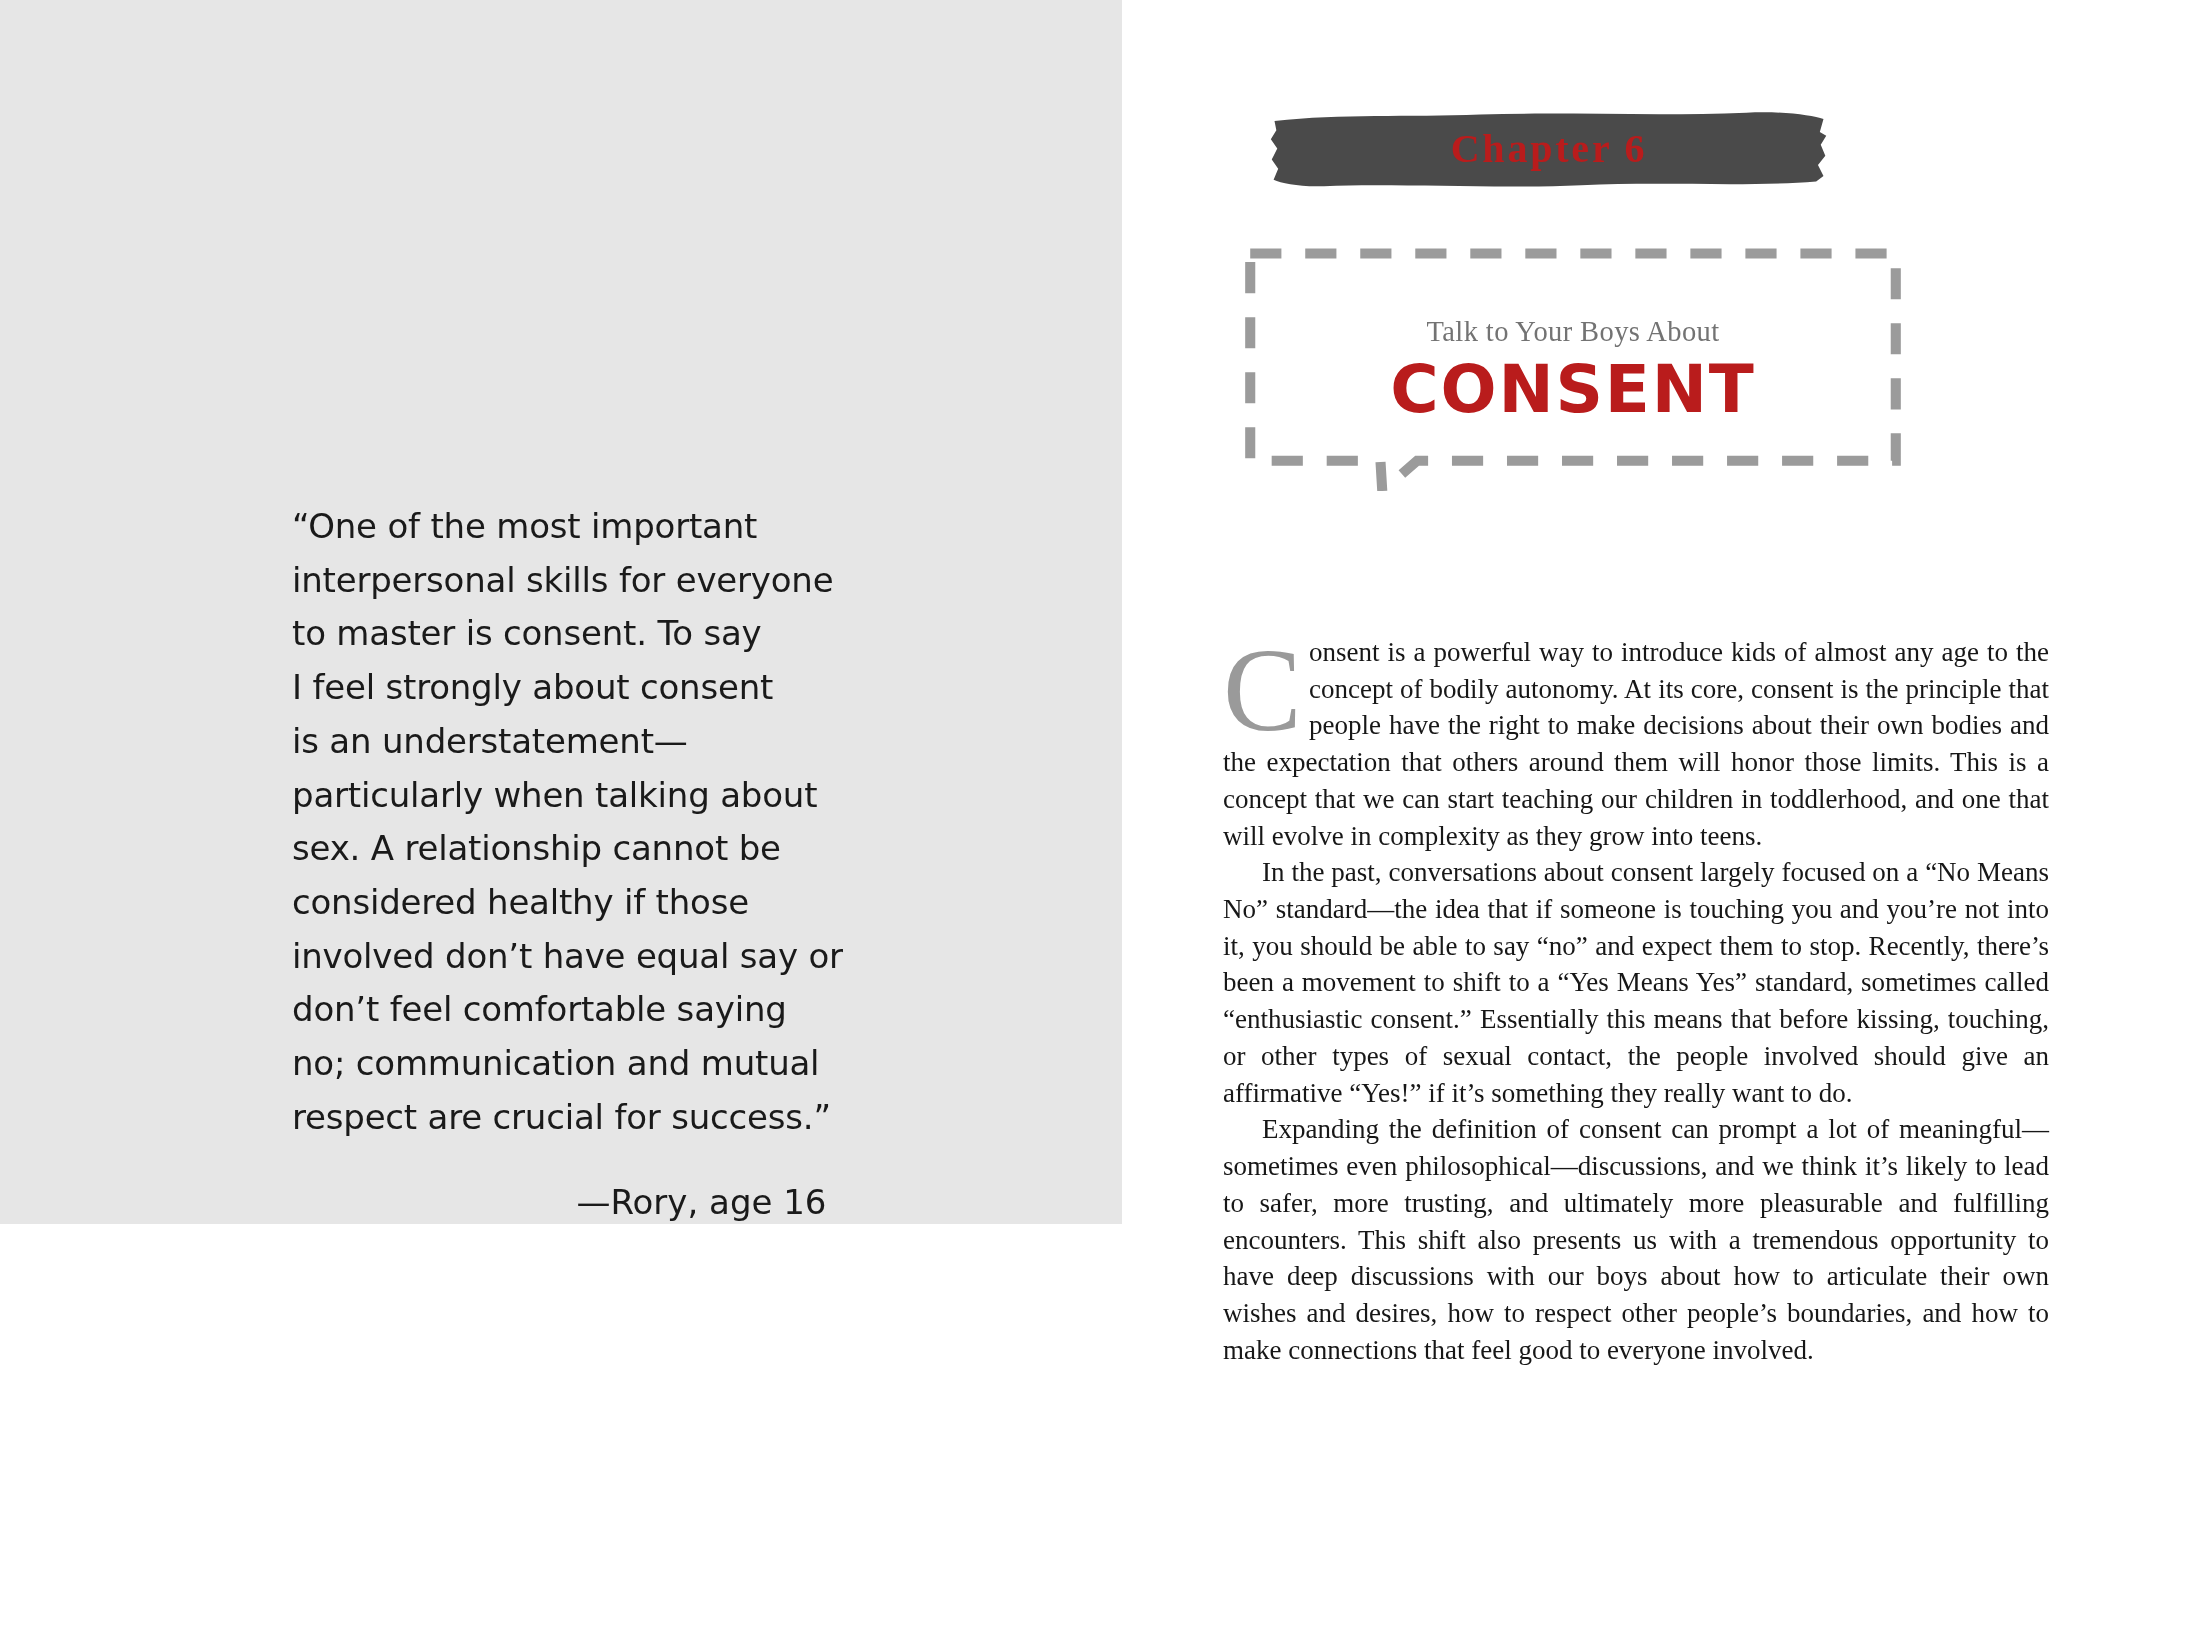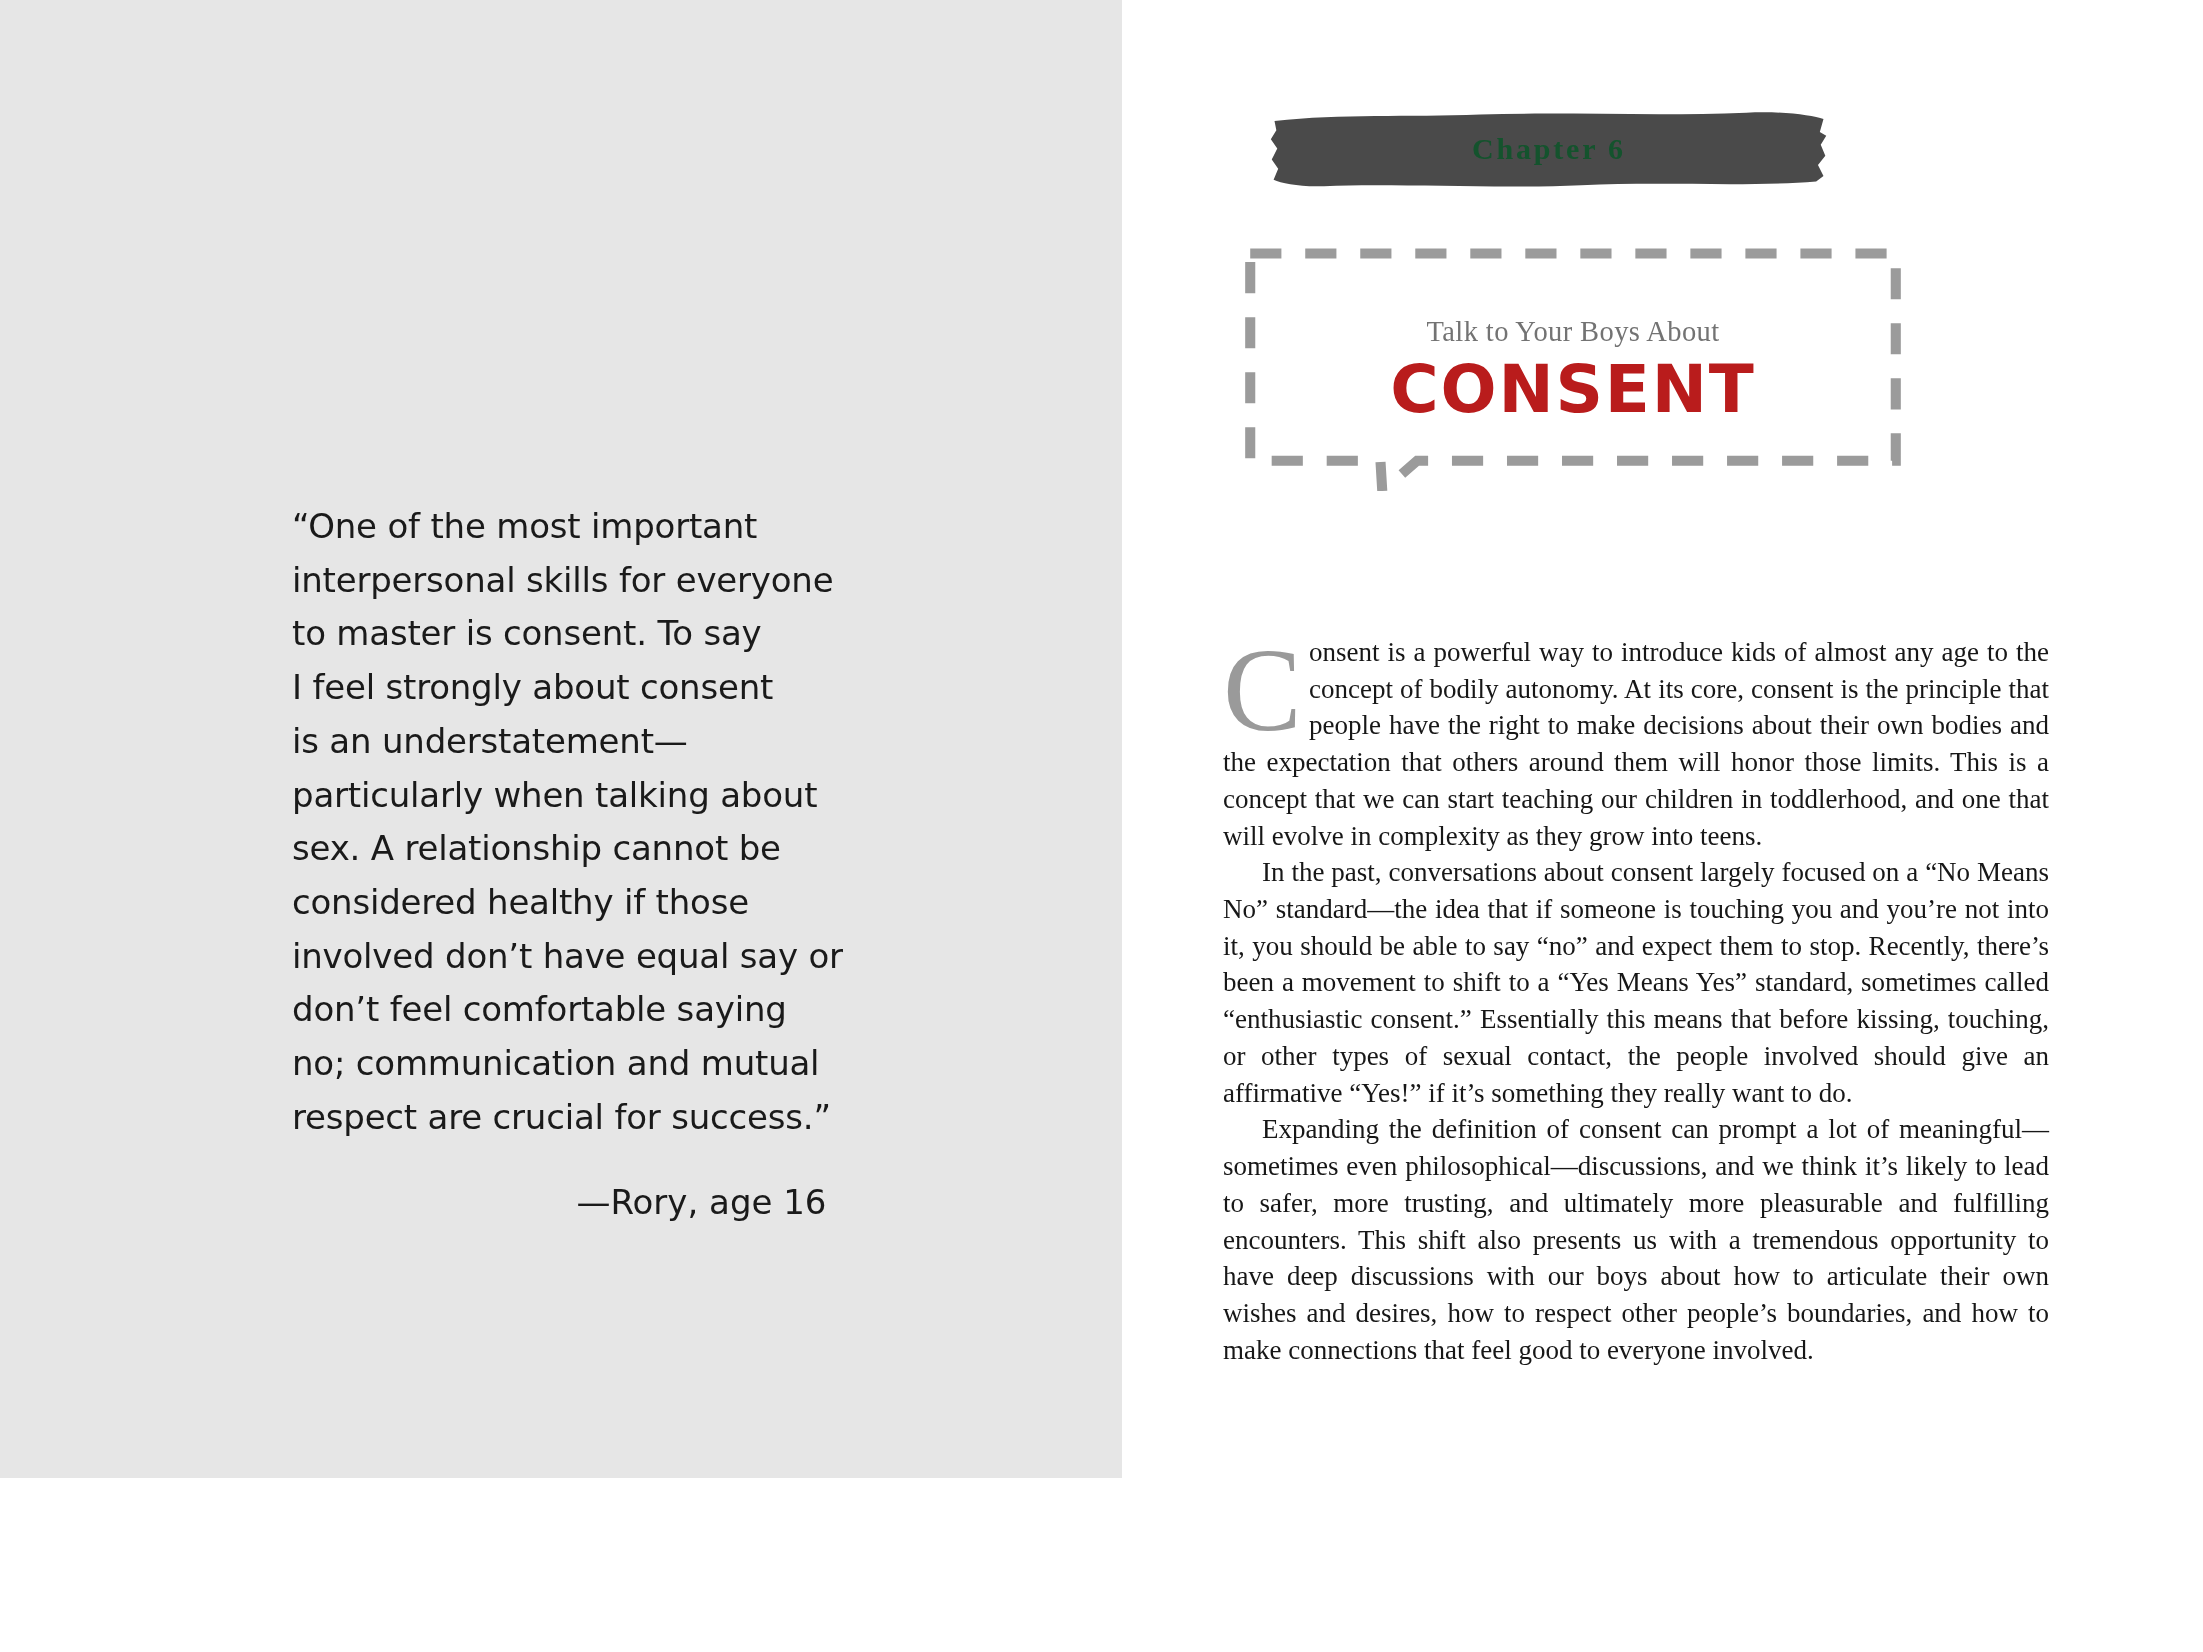--- a/index.html
+++ b/index.html
@@ -17,21 +17,21 @@
     position: relative;
     width: 2204px;
     height: 1653px;
     display: flex;
   }
 
   
   .page-left {
     position: relative;
     width: 1122px;
-    height: 1478px;
+    height: 1224px;
     background: #e6e6e6;
     flex: 0 0 auto;
   }
   .pull-quote-block {
     position: absolute;
     left: 292px;
     top: 500px;
     width: 551px;
   }
   .pull-quote {
@@ -78,24 +78,24 @@
     height: 100%;
   }
   .chapter-banner-label {
     position: absolute;
     left: 0;
     top: 0;
     width: 100%;
     height: 81px;
     line-height: 81px;
     text-align: center;
-    color: #14532d;
+    color: #b91c1c;
     font-family: "Liberation Serif", serif;
     font-weight: bold;
-    font-size: 30px;
+    font-size: 40px;
     letter-spacing: 2.8px;
   }
 
   
   .bubble {
     position: absolute;
     left: 122px;
     top: 248px;
     width: 658px;
     height: 243px;

